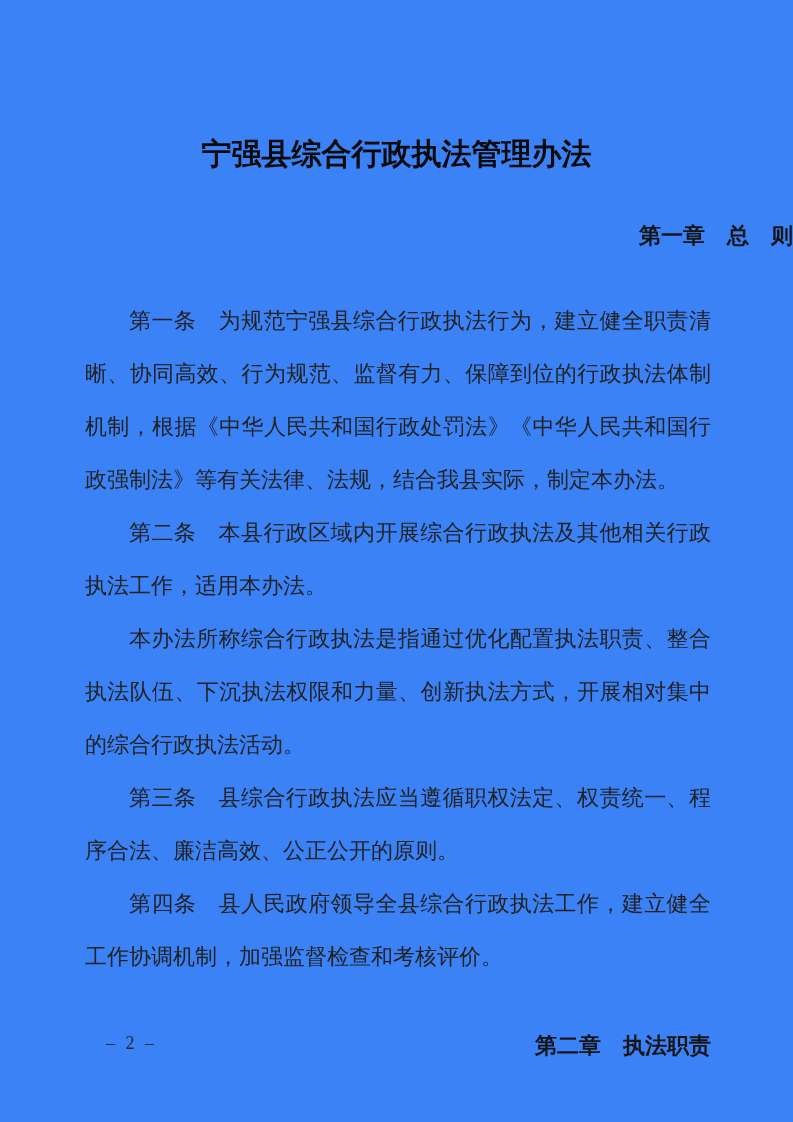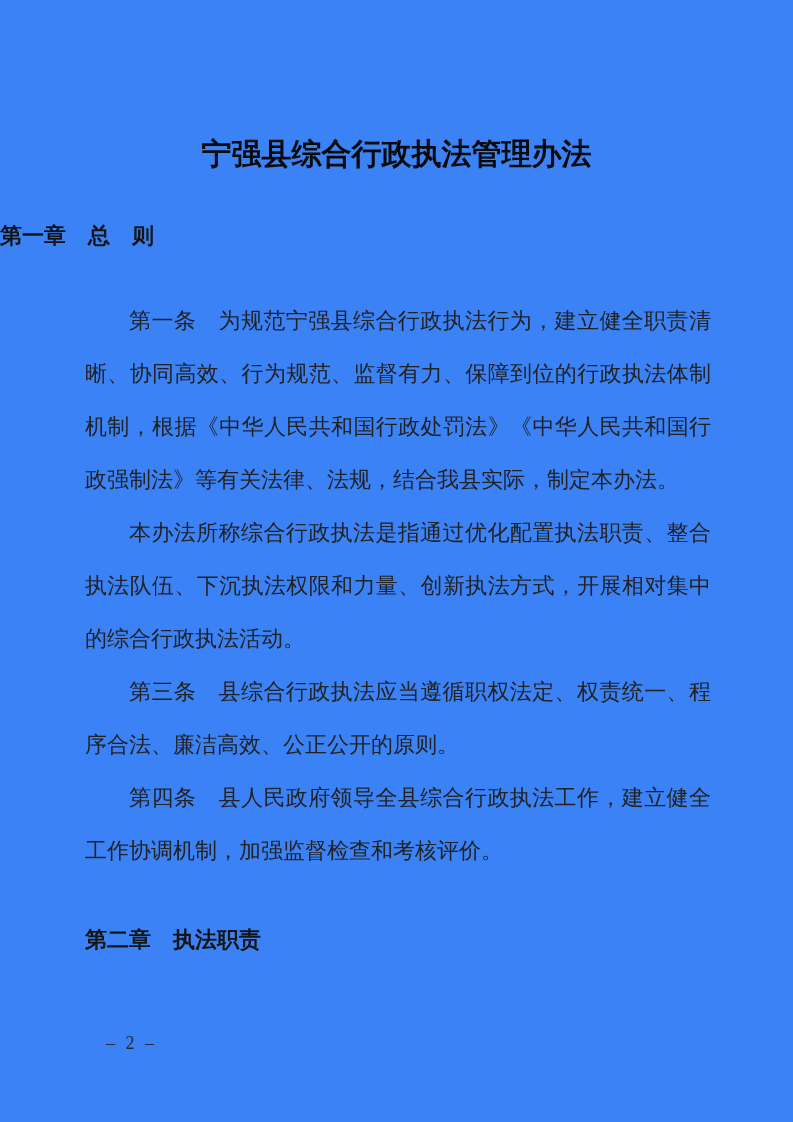--- a/index.html
+++ b/index.html
@@ -21,21 +21,21 @@
     left: 0;
     right: 0;
     text-align: center;
     font-family: "Liberation Sans", "DejaVu Sans", sans-serif;
     font-weight: bold;
     font-size: 30px;
     letter-spacing: 0px;
     color: #0a0a0a;
   }
   .chapter-heading {
-    text-align: left;
+    text-align: right;
     font-family: "Liberation Sans", "DejaVu Sans", sans-serif;
     font-weight: bold;
     font-size: 22px;
     color: #141414;
     margin: 0;
   }
   .chapter1-heading {
     position: absolute;
     top: 221px;
     left: 0;
@@ -76,20 +76,21 @@
 <div class="page">
 
   <div class="doc-title">宁强县综合行政执法管理办法</div>
 
   <div class="chapter-heading chapter1-heading">第一章　总　则</div>
 
   <div class="body-text">
 
     <p>第一条　为规范宁强县综合行政执法行为，建立健全职责清晰、协同高效、行为规范、监督有力、保障到位的行政执法体制机制，根据《中华人民共和国行政处罚法》《中华人民共和国行政强制法》等有关法律、法规，结合我县实际，制定本办法。</p>
 
+    <p>第二条　本县行政区域内开展综合行政执法及其他相关行政执法工作，适用本办法。</p>
 
     <p>本办法所称综合行政执法是指通过优化配置执法职责、整合执法队伍、下沉执法权限和力量、创新执法方式，开展相对集中的综合行政执法活动。</p>
 
     <p>第三条　县综合行政执法应当遵循职权法定、权责统一、程序合法、廉洁高效、公正公开的原则。</p>
 
     <p>第四条　县人民政府领导全县综合行政执法工作，建立健全工作协调机制，加强监督检查和考核评价。</p>
 
     <div class="chapter-heading chapter2-heading">第二章　执法职责</div>
 
 

